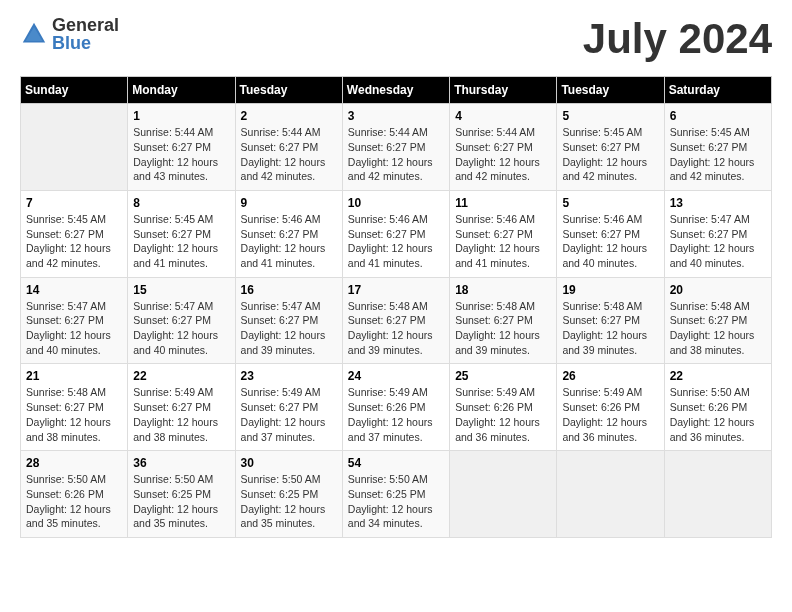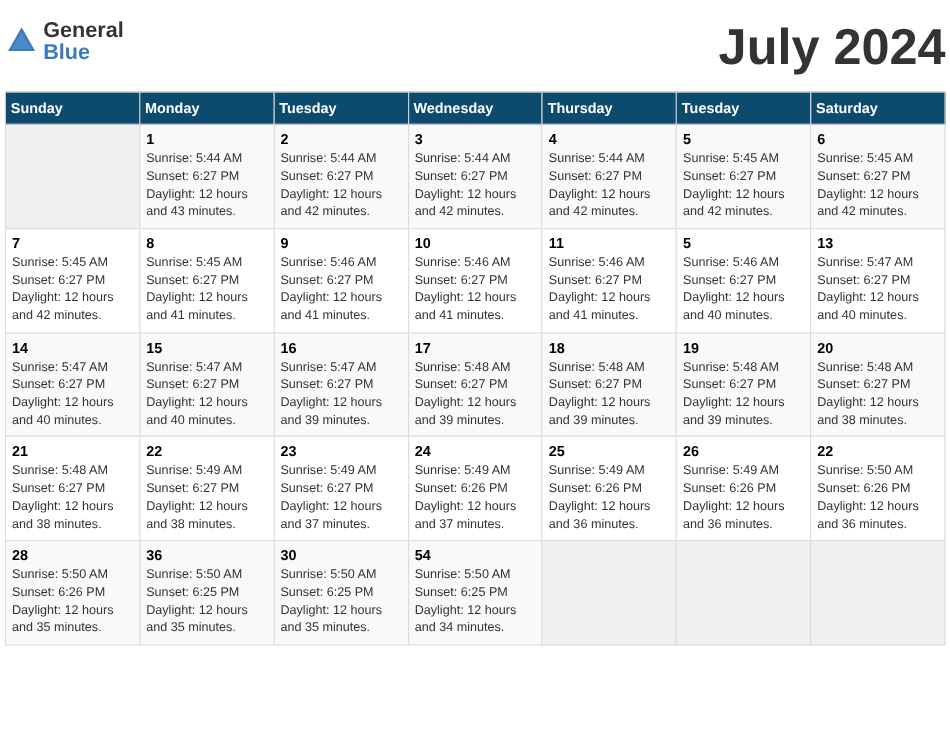--- a/index.html
+++ b/index.html
@@ -4,21 +4,21 @@
   <style>
     * { box-sizing: border-box; margin: 0; padding: 0; }
     body {
       font-family: Arial, sans-serif;
       background: #fff;
       width: 792px;
       min-height: 612px;
     }
     .page {
       width: 792px;
-      padding: 16px 4px;
+      padding: 16px 20px;
     }
     .header {
       display: flex;
       justify-content: space-between;
       align-items: flex-start;
       margin-bottom: 14px;
     }
     .logo {
       display: flex;
       align-items: center;
@@ -56,21 +56,21 @@
     .location {
       font-size: 15px;
       color: #444;
     }
     table {
       width: 100%;
       border-collapse: collapse;
       font-size: 11px;
     }
     thead tr th {
-      background-color: #0c4a6e;
+      background-color: #000000;
       color: #fff;
       padding: 6px 4px;
       text-align: left;
       font-size: 12px;
       font-weight: bold;
       border: 1px solid #ccc;
     }
     tbody tr td {
       vertical-align: top;
       padding: 5px 5px 6px 5px;

